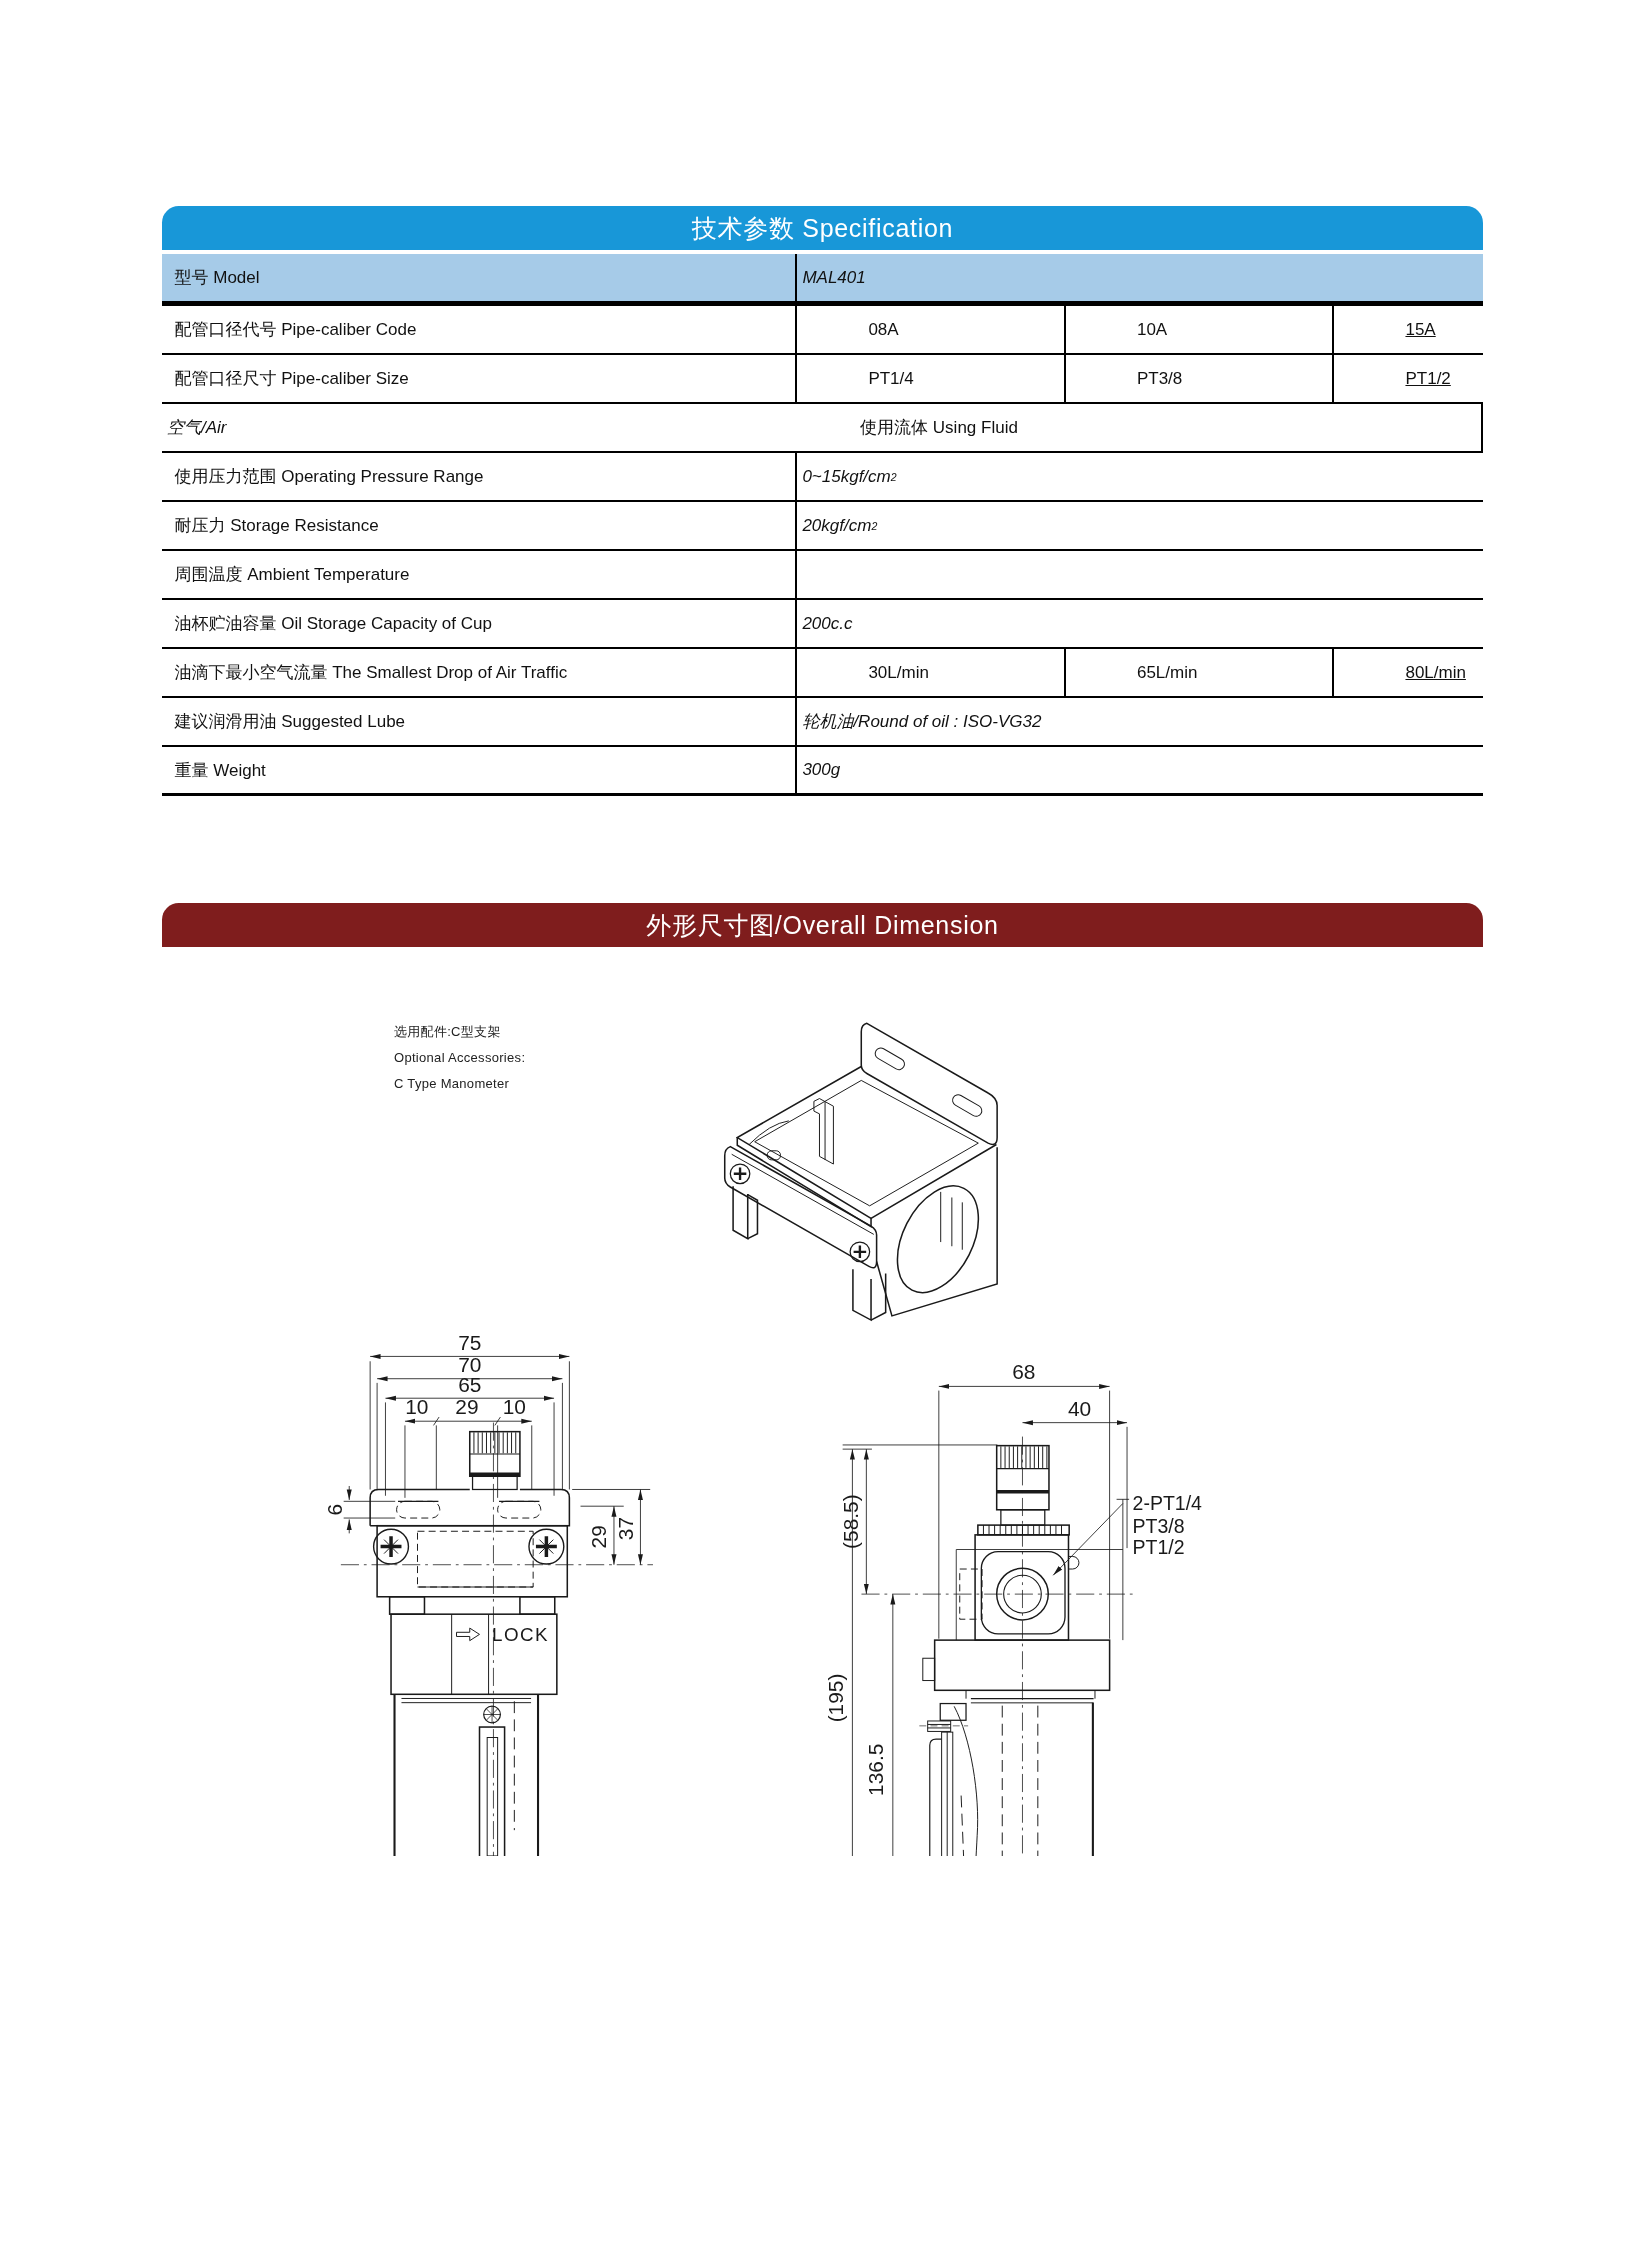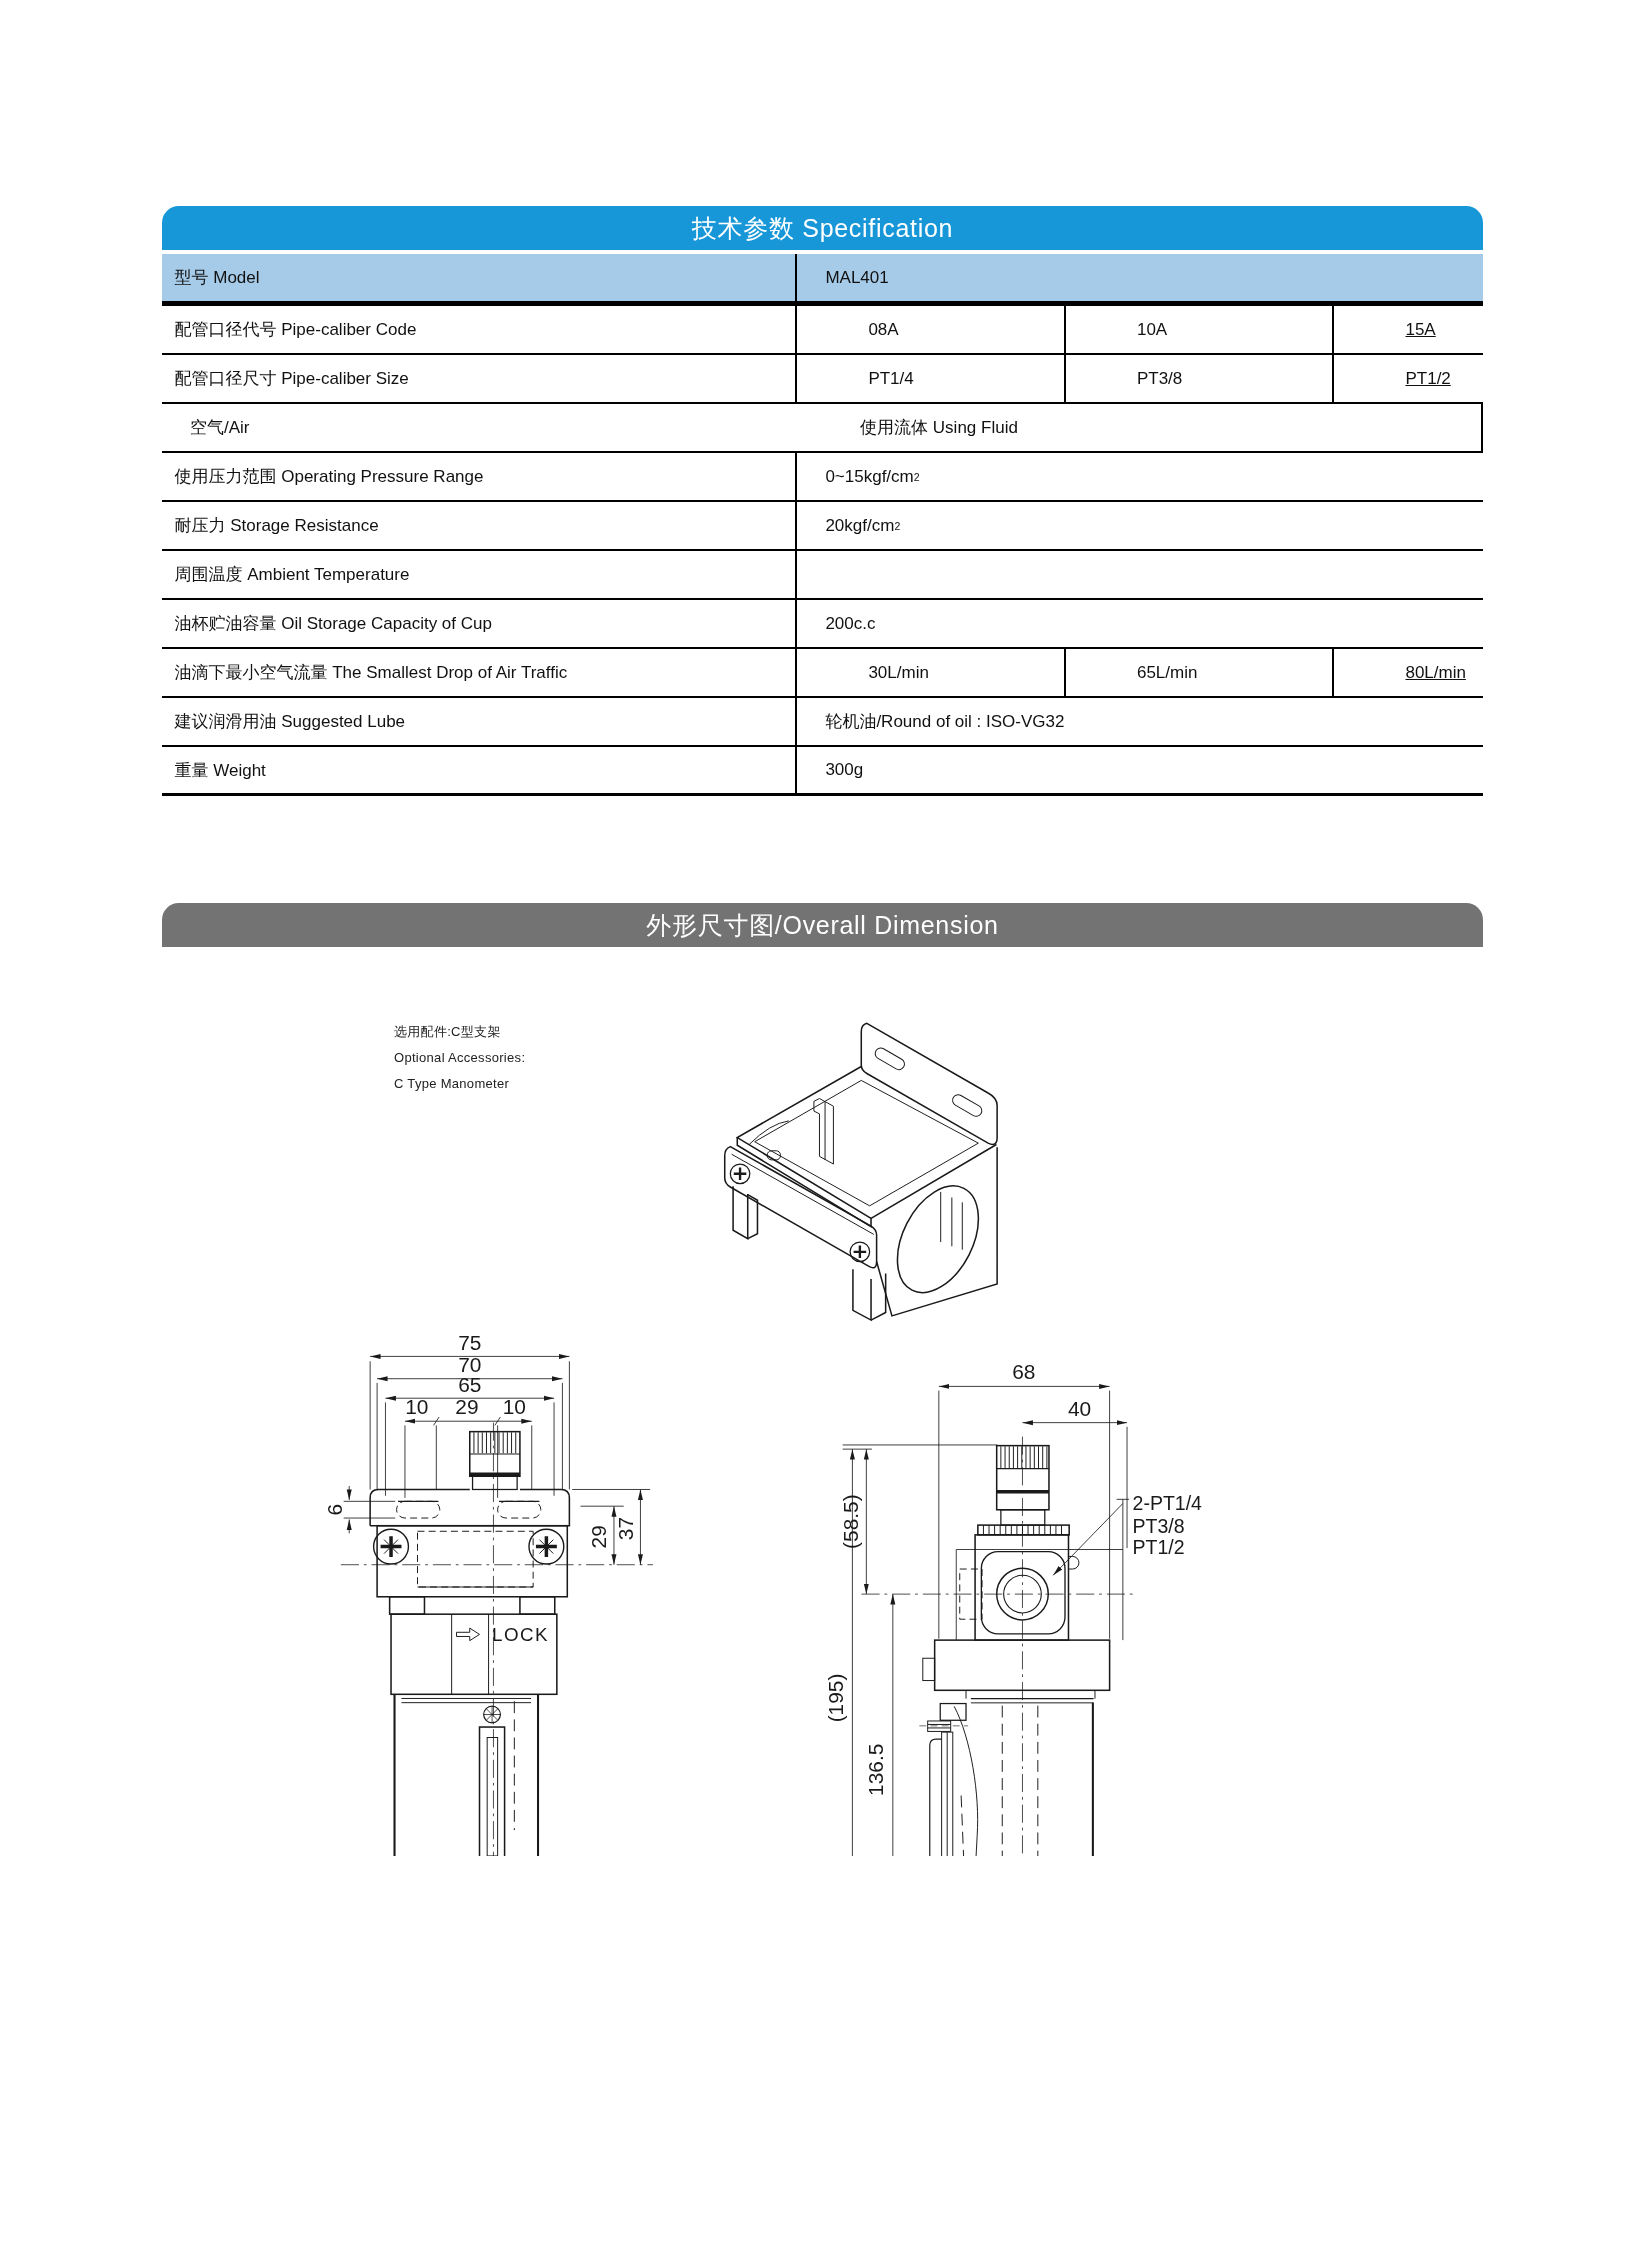--- a/index.html
+++ b/index.html
@@ -10,21 +10,21 @@
        display:flex;align-items:center;justify-content:center;
        color:#fff;font-size:25px;letter-spacing:0.7px;}
   
   #spec-table{position:absolute;left:162px;top:254px;width:1321px;font-size:17px;}
   .mrow{display:flex;height:47px;border-bottom:5.6px solid #000;}
   .mrow .cell{display:flex;align-items:center;}
   .trow{display:flex;height:49px;border-bottom:2.1px solid #000;box-sizing:border-box;background:#fff;}
   .trow:last-child{border-bottom:3.5px solid #000;}
   .cell{display:flex;align-items:center;box-sizing:border-box;}
   .lab{flex:0 0 48.1%;padding-left:12.5px;border-right:2.8px solid #000;}
-  .val{flex:1 1 auto;padding-left:28px;}
+  .val{flex:1 1 auto;padding-left:5px;font-style:italic;}
   .val3{flex:0 0 17.3%;padding-left:31px;border-right:2.1px solid #000;margin-left:40px;}
   .val3.last{flex:1 1 auto;border-right:none;text-decoration:underline;}
   sup{font-size:0.62em;vertical-align:super;line-height:0;}
   
   .note{position:absolute;left:394px;top:1019px;font-size:13px;line-height:26px;color:#222;letter-spacing:0.3px;}
   svg{position:absolute;overflow:visible;}
   svg *{vector-effect:none;}
   svg text{font-family:"Liberation Sans",sans-serif;font-size:30px;fill:#1a1a1a;}
   .s  {stroke:#1a1a1a;fill:none;}
   .thick{stroke-width:3px;}  .med{stroke-width:2.2px;}  .thin{stroke-width:1.4px;}
@@ -104,21 +104,21 @@
       <div class="cell lab">建议润滑用油 Suggested Lube</div>
       <div class="cell val">轮机油/Round of oil : ISO-VG32</div>
     </div>
 
     <div class="trow">
       <div class="cell lab">重量 Weight</div>
       <div class="cell val">300g</div>
     </div>
   </div>
 
-  <div class="bar" style="top:903px;background:#737373;">
+  <div class="bar" style="top:903px;background:#7f1d1d;">
     <span>外形尺寸图/Overall Dimension</span>
   </div>
 
   <div class="note">
     <div>选用配件:C型支架</div>
     <div>Optional Accessories:</div>
     <div>C Type Manometer</div>
   </div>
 
   <svg style="left:655px;top:962px;" width="446" height="418" viewBox="0 0 640 600">

